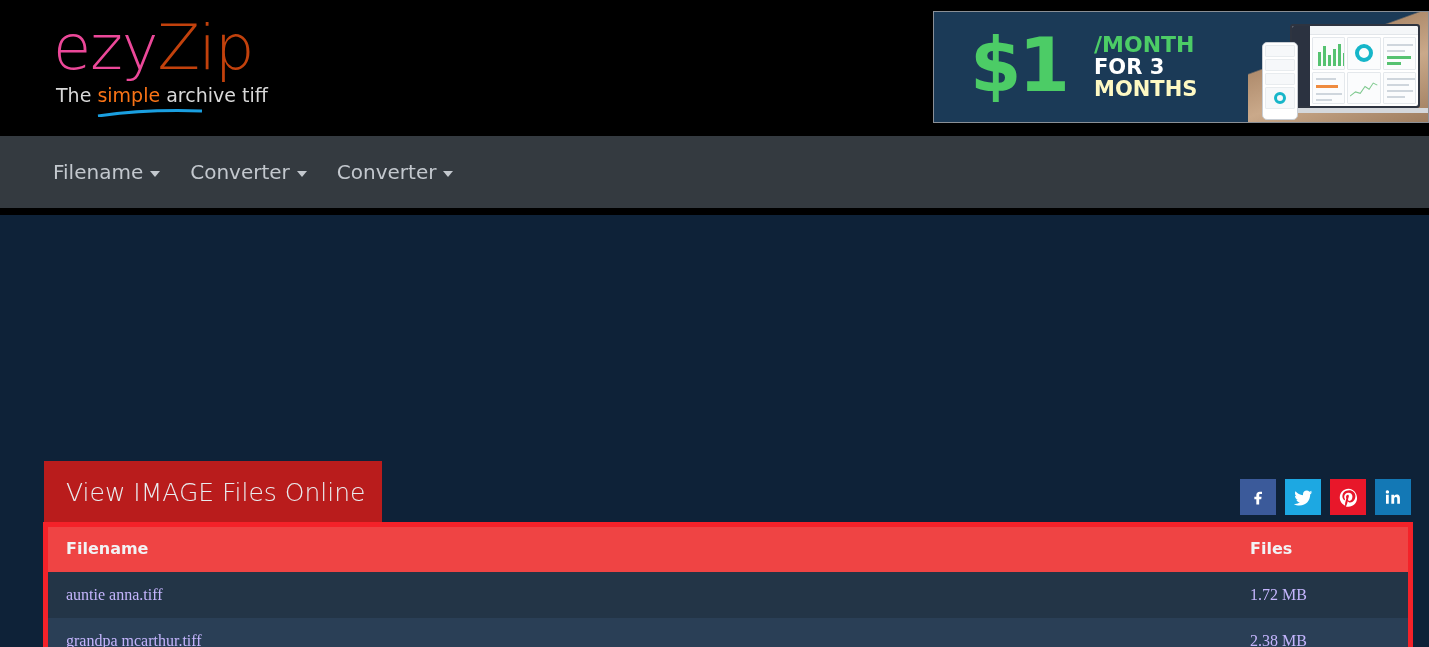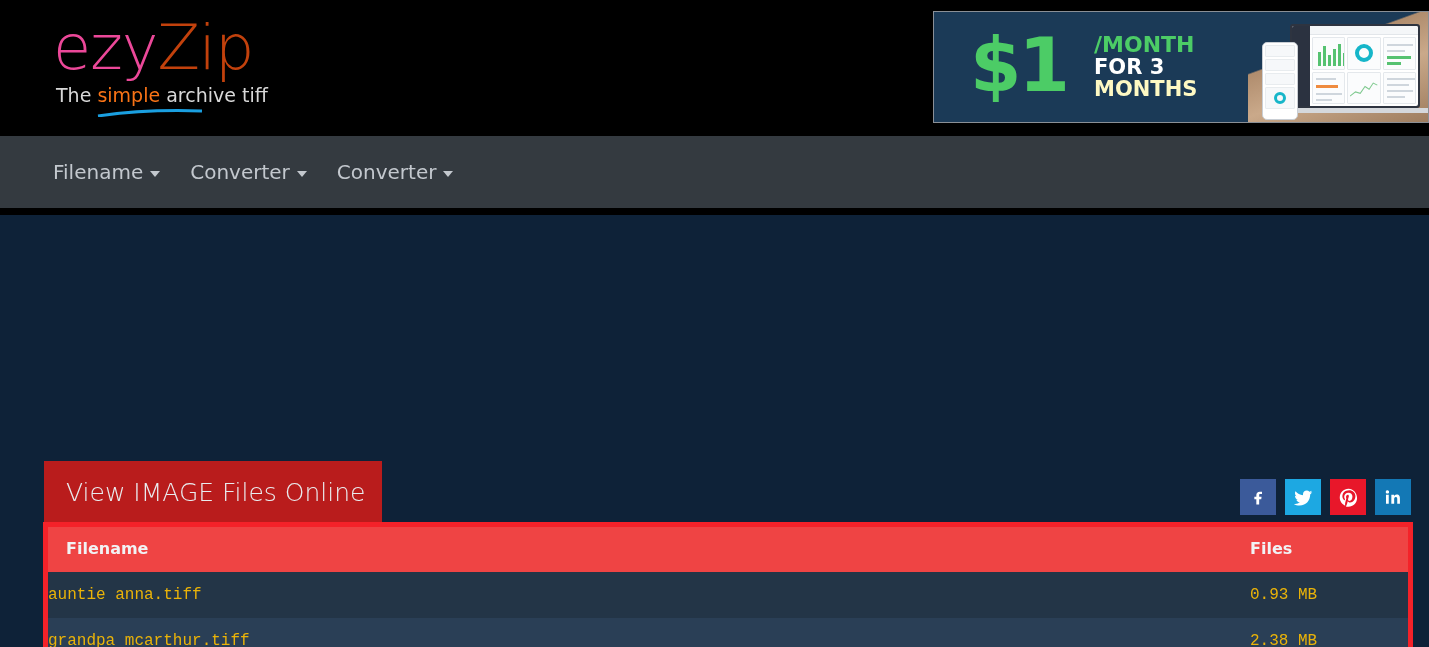--- a/index.html
+++ b/index.html
@@ -187,23 +187,23 @@
     font-size:16px;
     font-weight:bold;
     color:#f1f3f5;
     font-family:"DejaVu Sans", sans-serif;
     padding:16px 0 14px 22px;
     background:#ef4444;
   }
   .tbl th.size-col, .tbl td.size-col { padding-left:0; width:140px; }
   .tbl td {
     font-size:16px;
-    color:#eab308;
-    font-family:Liberation Mono, monospace;
-    padding:14px 0 14px 4px;
+    color:#c4b5fd;
+    font-family:Liberation Serif, serif;
+    padding:14px 0 14px 22px;
     height:45px;
   }
   .tbl tr.odd  td { background:#233547; }
   .tbl tr.even td { background:#2a3f56; }
   .row-spacer { width:18px; }
 
   
   .annot {
     position:absolute;
     border:5px solid #f42229;
@@ -343,21 +343,21 @@
       <thead>
         <tr>
           <th>Filename</th>
           <th class="size-col">Files</th>
           <th class="row-spacer"></th>
         </tr>
       </thead>
       <tbody>
         <tr class="odd">
           <td>auntie anna.tiff</td>
-          <td class="size-col">0.93 MB</td>
+          <td class="size-col">1.72 MB</td>
           <td class="row-spacer"></td>
         </tr>
         <tr class="even">
           <td>grandpa mcarthur.tiff</td>
           <td class="size-col">2.38 MB</td>
           <td class="row-spacer"></td>
         </tr>
 
       </tbody>
     </table>

